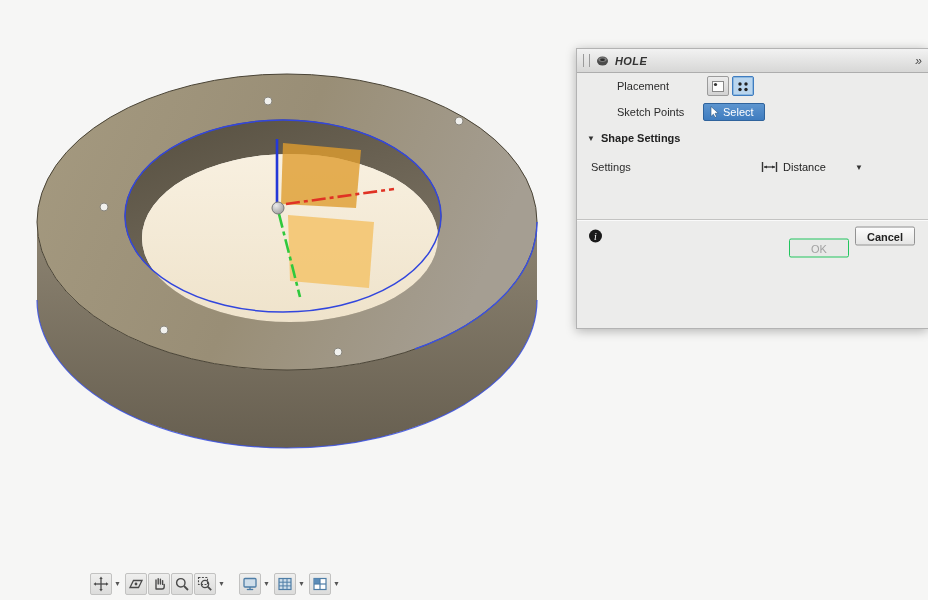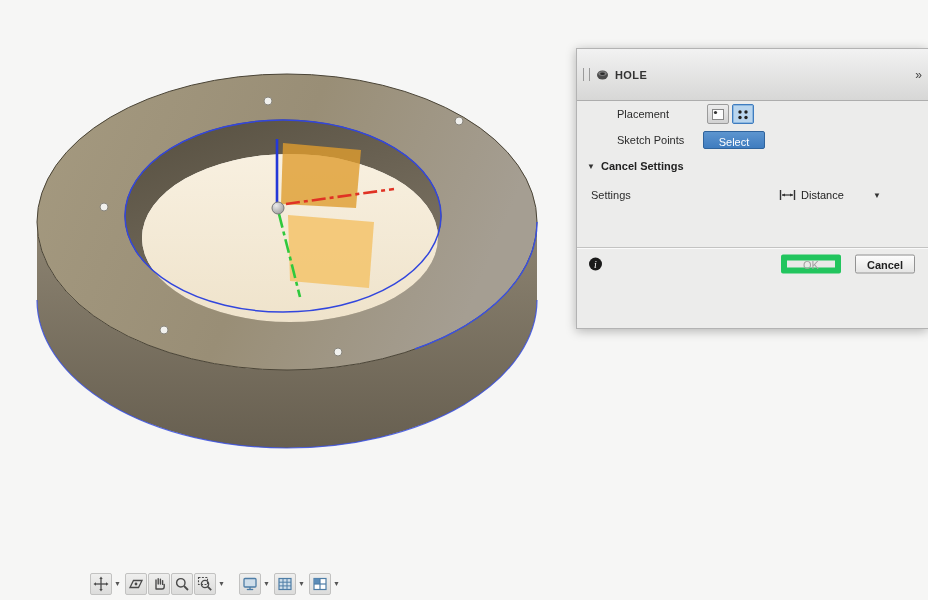--- a/index.html
+++ b/index.html
@@ -12,23 +12,24 @@
   
   #viewport{position:absolute;left:0;top:0;}
   
   .dialog{
     position:absolute;left:576px;top:48px;width:351px;height:279px;
     background:#ececeb;border:1px solid #b3b3b3;border-right:none;
     box-shadow:0 2px 10px rgba(0,0,0,.28);
     font-size:11px;color:#222;
   }
   .titlebar{
-    height:23px;display:flex;align-items:center;gap:6px;padding:14px 6px;
+    height:23px;display:flex;align-items:center;gap:6px;padding:0 6px;
     background:linear-gradient(#f2f2f2,#d7d7d6);
     border-bottom:1px solid #adadad;
+    font-style:italic;
   }
   .grip{width:5px;height:13px;border-left:1px solid #9a9a9a;border-right:1px solid #9a9a9a;}
   .titlebar .title{font-weight:bold;letter-spacing:.4px;color:#333;}
   .collapse{margin-left:auto;color:#444;font-size:12px;cursor:pointer;line-height:1;}
   .row{position:relative;height:26px;margin-left:26px;}
   .row-extents{position:relative;height:32px;}
   .gap8{height:8px;}
   .spacer28{height:28px;}
   .row .lbl, .row-extents .lbl{
     position:absolute;left:14px;top:50%;transform:translateY(-50%);color:#2b2b2b;
@@ -43,42 +44,42 @@
     border:1px solid #9b9b9b;border-radius:2px;box-sizing:border-box;cursor:pointer;
   }
   .icon-btn.selected{
     background:#b9d5ee;border:1px solid #3f7cbf;
     box-shadow:0 0 0 1px #8cb8e0 inset;
   }
   .select-btn{
     position:absolute;left:100px;top:50%;transform:translateY(-50%);
     height:18px;width:62px;display:flex;align-items:center;gap:4px;padding:0 6px;
     background:linear-gradient(#5d95cf,#3f7cbf);
-    border:1px solid #2f639c;border-radius:2px;color:#fff;box-sizing:border-box;cursor:pointer;flex-direction:column;
+    border:1px solid #2f639c;border-radius:2px;color:#fff;box-sizing:border-box;cursor:pointer;
   }
   .extents-ctl{
     position:absolute;left:184px;top:50%;transform:translateY(-50%);
-    width:102px;display:flex;align-items:center;gap:5px;cursor:pointer;margin-left:18px;
+    width:102px;display:flex;align-items:center;gap:5px;cursor:pointer;
   }
   .extents-ctl .val{color:#222;}
   .extents-ctl .caret{margin-left:auto;font-size:8px;color:#333;}
   .divider{height:1px;background:#c3c3c2;border-bottom:1px solid #fafafa;}
   .footer{position:relative;height:30px;}
   .info-badge{
     position:absolute;left:12px;top:50%;transform:translateY(-50%);
     width:13px;height:13px;border-radius:50%;background:#1a1a1a;color:#fff;
     display:flex;align-items:center;justify-content:center;
     font-family:"Liberation Serif","DejaVu Serif",serif;font-style:italic;font-size:10px;
   }
   .btn{
     position:absolute;top:50%;transform:translateY(-50%);
     width:60px;height:19px;border-radius:2px;box-sizing:border-box;
     display:flex;align-items:center;justify-content:center;font-size:11px;cursor:pointer;
   }
-  .btn-ok{left:204px;background:#e9e9e8;border:6px solid #22c55e;color:#a2a2a2;}
+  .btn-ok{left:212px;background:#e9e9e8;border:1px solid #22c55e;color:#a2a2a2;margin-top:12px;}
   .btn-cancel{left:278px;background:linear-gradient(#fdfdfd,#e5e5e4);border:1px solid #929292;color:#222;font-weight:bold;}
   
   .navbar{
     position:absolute;left:90px;top:571px;height:25px;
     display:flex;align-items:center;
   }
   .tool{
     width:22px;height:22px;margin-right:1px;display:flex;align-items:center;justify-content:center;
     background:linear-gradient(#efefee,#dcdcdb);border:1px solid #c2c2c1;border-radius:2px;
     box-sizing:border-box;cursor:pointer;
@@ -192,21 +193,21 @@
     <div class="select-btn">
       <svg width="9" height="12" viewBox="0 0 9 12">
         <polygon points="1,0.5 1,10.5 3.4,8.2 5,11.5 6.6,10.6 5,7.4 8.2,7" fill="#ffffff" stroke="#24507e" stroke-width="0.6"></polygon>
       </svg>
       <span>Select</span>
     </div>
   </div>
 
   <div class="section-hdr">
     <span class="tri">▼</span>
-    <span class="txt">Cancel Settings</span>
+    <span class="txt">Shape Settings</span>
   </div>
 
   <div class="row-extents">
     <span class="lbl">Settings</span>
     <div class="extents-ctl">
       <svg width="17" height="12" viewBox="0 0 17 12">
         <line x1="1.5" y1="1" x2="1.5" y2="11" stroke="#333" stroke-width="1.4"></line>
         <line x1="15.5" y1="1" x2="15.5" y2="11" stroke="#333" stroke-width="1.4"></line>
         <line x1="3" y1="6" x2="14" y2="6" stroke="#333" stroke-width="1.2"></line>
         <polygon points="3,6 6,4.4 6,7.6" fill="#333"></polygon>

